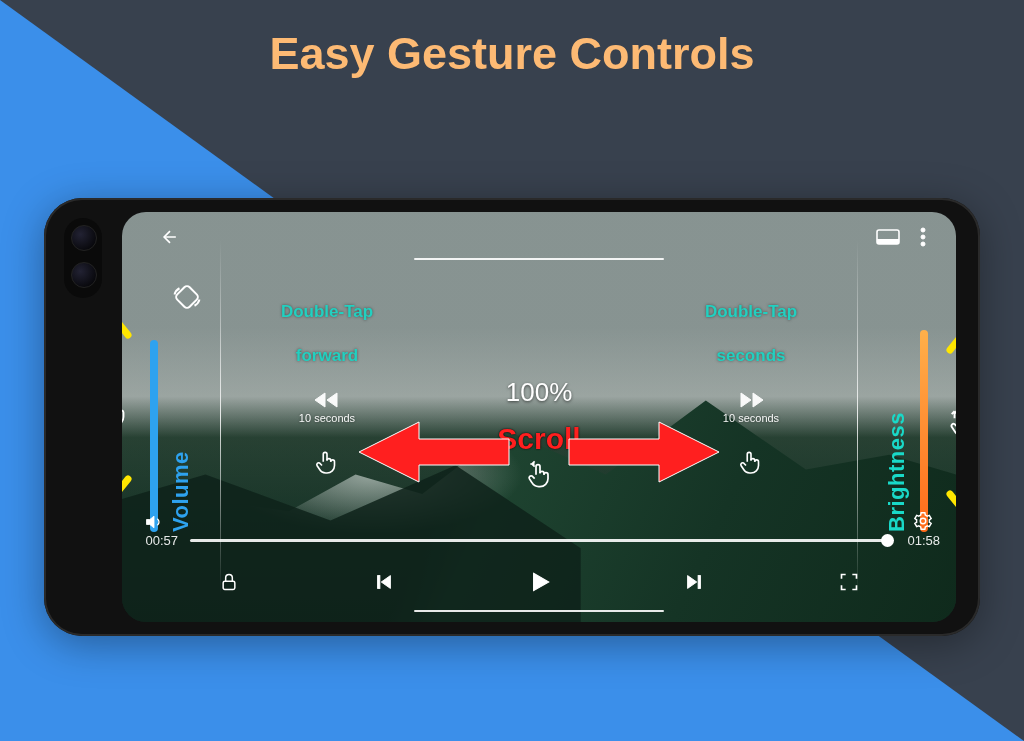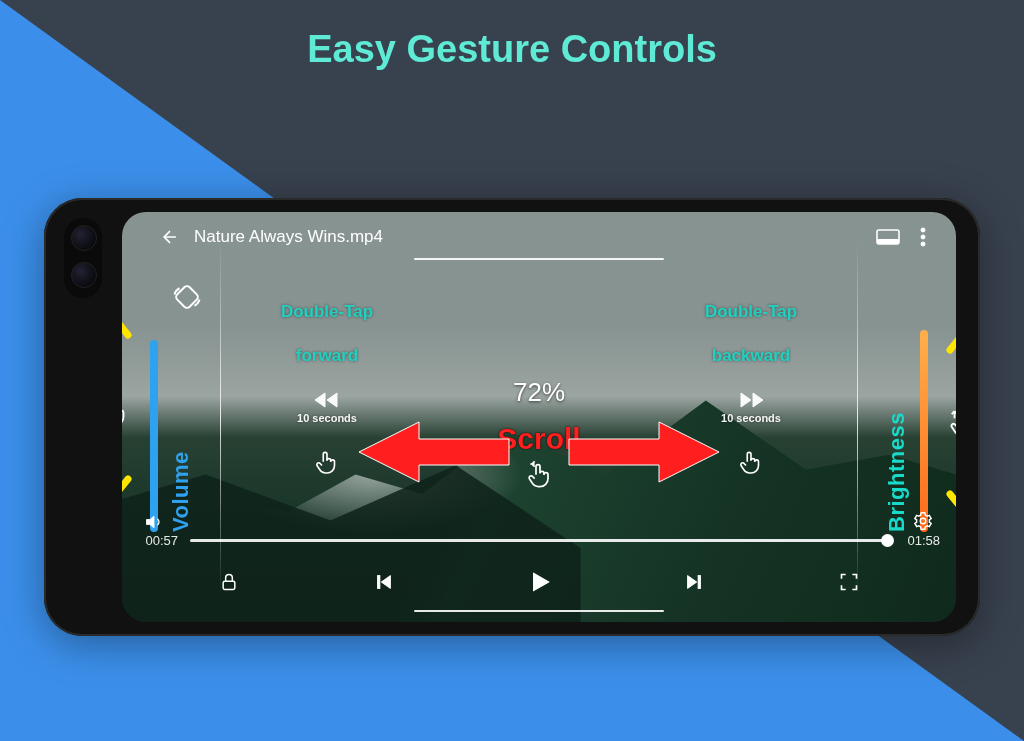--- a/index.html
+++ b/index.html
@@ -19,23 +19,23 @@
   border-width: 741px 0 0 1024px;
   border-color: transparent transparent transparent #3b8fea;
   z-index: 0;
 }
 .headline {
   position: absolute;
   top: 28px;
   left: 0;
   width: 100%;
   text-align: center;
-  color: #5eead4;
+  color: #fdba74;
   font-weight: 800;
-  font-size: 38px;
+  font-size: 45px;
   z-index: 2;
 }
 .phone {
   position: absolute;
   top: 198px;
   left: 44px;
   width: 936px;
   height: 438px;
   background: #111;
   border-radius: 38px;
@@ -196,21 +196,21 @@
   align-items: center;
   gap: 24px;
   color: #22d0c0;
   font-weight: 700;
   font-size: 17px;
   text-shadow: 0 0 3px rgba(0,0,0,0.5);
 }
 .doubletap.left  { left: 130px; }
 .doubletap.right { right: 130px; }
 .seek-btn { color: #fff; opacity: .95; display: flex; flex-direction: column; align-items: center; gap: 2px; }
-.seek-btn .sub { font-size: 11px; font-weight: 700; }
+.seek-btn .sub { font-size: 11px; font-weight: 400; }
 
 .center-block {
   position: absolute;
   top: 165px;
   left: 50%;
   transform: translateX(-50%);
   width: 460px;
   text-align: center;
 }
 .zoom-text { font-size: 26px; font-weight: 500; text-shadow: 0 1px 3px rgba(0,0,0,0.6); }
@@ -284,21 +284,20 @@
     <div class="v-divider left"></div>
     <div class="v-divider right"></div>
 
     <div class="top-bar">
       <span class="icon">
         <svg width="20" height="20" viewBox="0 0 24 24" fill="none" stroke-width="2">
             <path d="M19 12H5"></path>
             <path d="M12 5l-7 7 7 7"></path>
           </svg>
       </span>
-      <span>Nature Always Wins.mp4</span>
       <span class="spacer"></span>
       <span class="icon">
         <svg width="24" height="20" viewBox="0 0 24 20" fill="none" stroke-width="1.6">
             <rect x="1" y="3" width="22" height="14" rx="2"></rect>
             <rect x="1" y="12" width="22" height="5" fill="#fff" stroke="none"></rect>
           </svg>
       </span>
       <span class="icon">
         <svg width="18" height="22" viewBox="0 0 18 22" fill="#fff">
             <circle cx="9" cy="4" r="2"></circle>
@@ -387,39 +386,39 @@
         <svg width="30" height="30" viewBox="0 0 24 24" fill="none" stroke-width="1.3">
             <path d="M9 11V5a1.5 1.5 0 0 1 3 0v5"></path>
             <path d="M12 10a1.5 1.5 0 0 1 3 0v1"></path>
             <path d="M15 11a1.5 1.5 0 0 1 3 0v3a6 6 0 0 1-6 6h-1a6 6 0 0 1-5-3l-2-3a1.5 1.5 0 0 1 2-2l2 2"></path>
           </svg>
       </span>
     </div>
 
     <div class="doubletap right">
       <span>Double-Tap</span>
-      <span>backward</span>
+      <span>seconds</span>
       <div class="seek-btn">
         <svg width="30" height="20" viewBox="0 0 30 20" fill="#fff" stroke="none">
             <path d="M5 3 L15 10 L5 17z"></path>
             <path d="M17 3 L27 10 L17 17z"></path>
           </svg>
         <span class="sub">10 seconds</span>
       </div>
       <span class="icon tap-hand">
         <svg width="30" height="30" viewBox="0 0 24 24" fill="none" stroke-width="1.3">
             <path d="M9 11V5a1.5 1.5 0 0 1 3 0v5"></path>
             <path d="M12 10a1.5 1.5 0 0 1 3 0v1"></path>
             <path d="M15 11a1.5 1.5 0 0 1 3 0v3a6 6 0 0 1-6 6h-1a6 6 0 0 1-5-3l-2-3a1.5 1.5 0 0 1 2-2l2 2"></path>
           </svg>
       </span>
     </div>
 
     <div class="center-block">
-      <div class="zoom-text">72%</div>
+      <div class="zoom-text">100%</div>
       <svg class="red-arrows" viewBox="0 0 480 70">
         <path class="red-shape" d="M60 35 L120 5 L120 22 L210 22 L210 48 L120 48 L120 65 Z"></path>
         <path class="red-shape" d="M420 35 L360 5 L360 22 L270 22 L270 48 L360 48 L360 65 Z"></path>
       </svg>
       <div class="scroll-text">Scroll</div>
       <span class="icon tap-hand" style="display:block;margin:0 auto;margin-top:4px;">
         <svg width="32" height="32" viewBox="0 0 24 24" fill="none" stroke-width="1.3">
             <path d="M9 11V5a1.5 1.5 0 0 1 3 0v5"></path>
             <path d="M12 10a1.5 1.5 0 0 1 3 0v1"></path>
             <path d="M15 11a1.5 1.5 0 0 1 3 0v3a6 6 0 0 1-6 6h-1a6 6 0 0 1-5-3l-2-3a1.5 1.5 0 0 1 2-2l2 2"></path>

